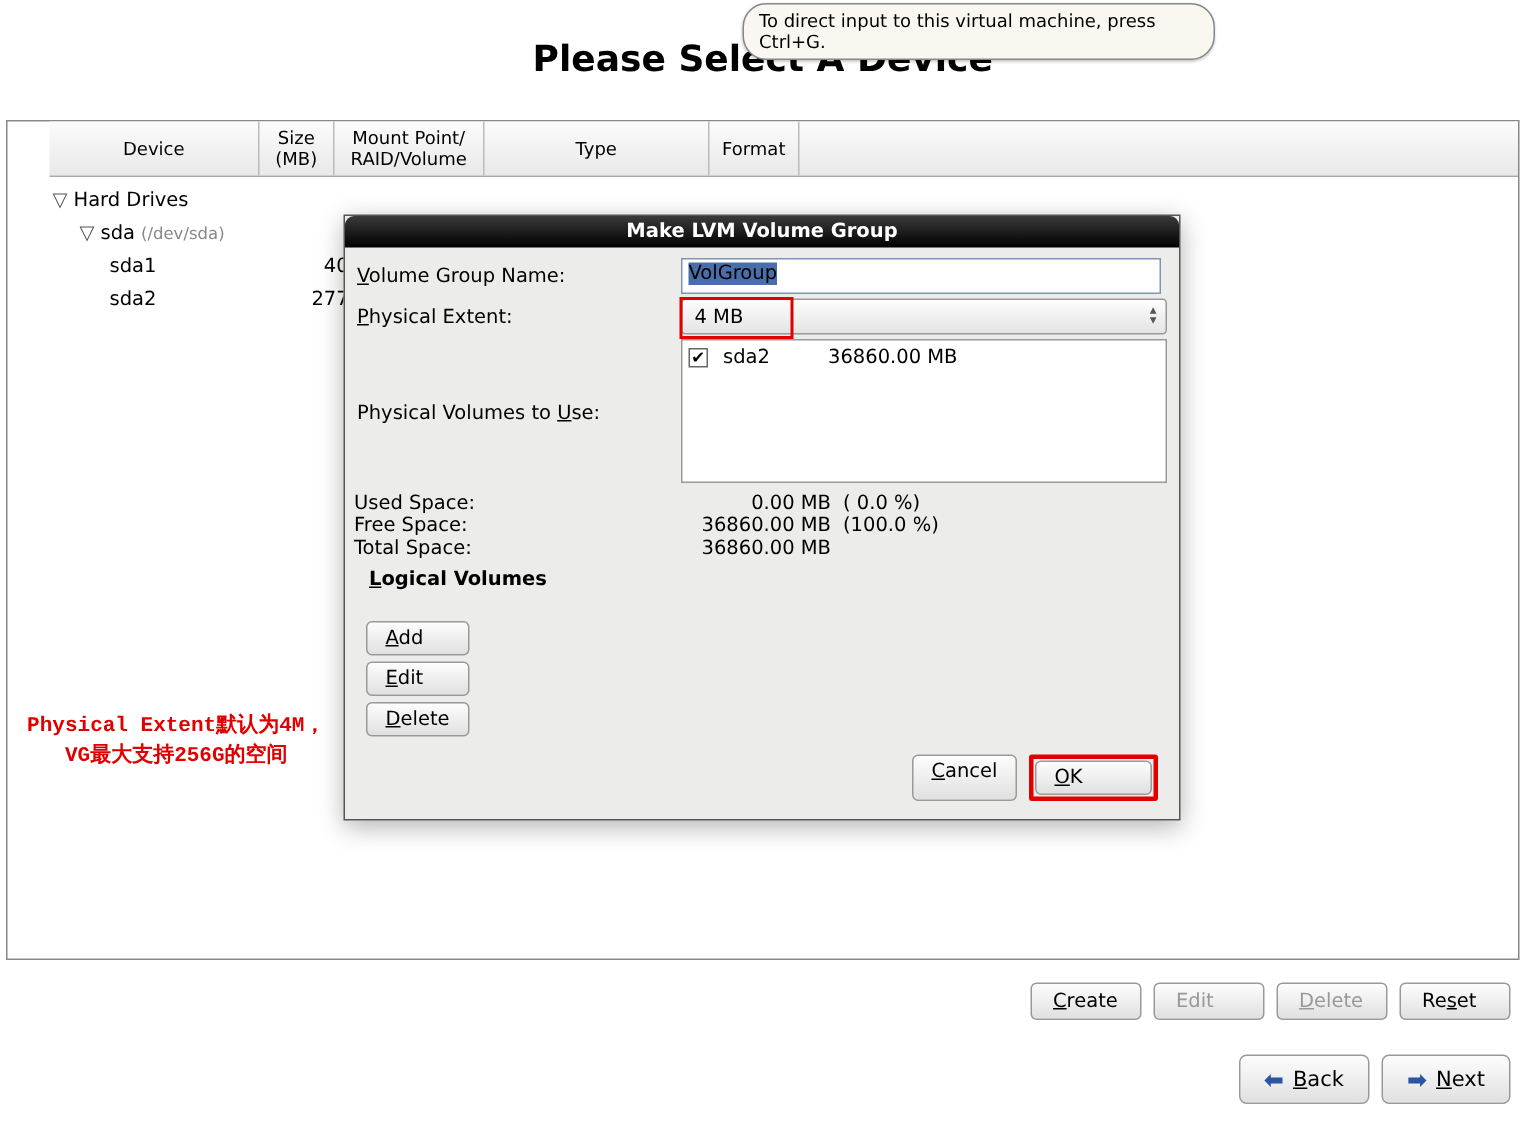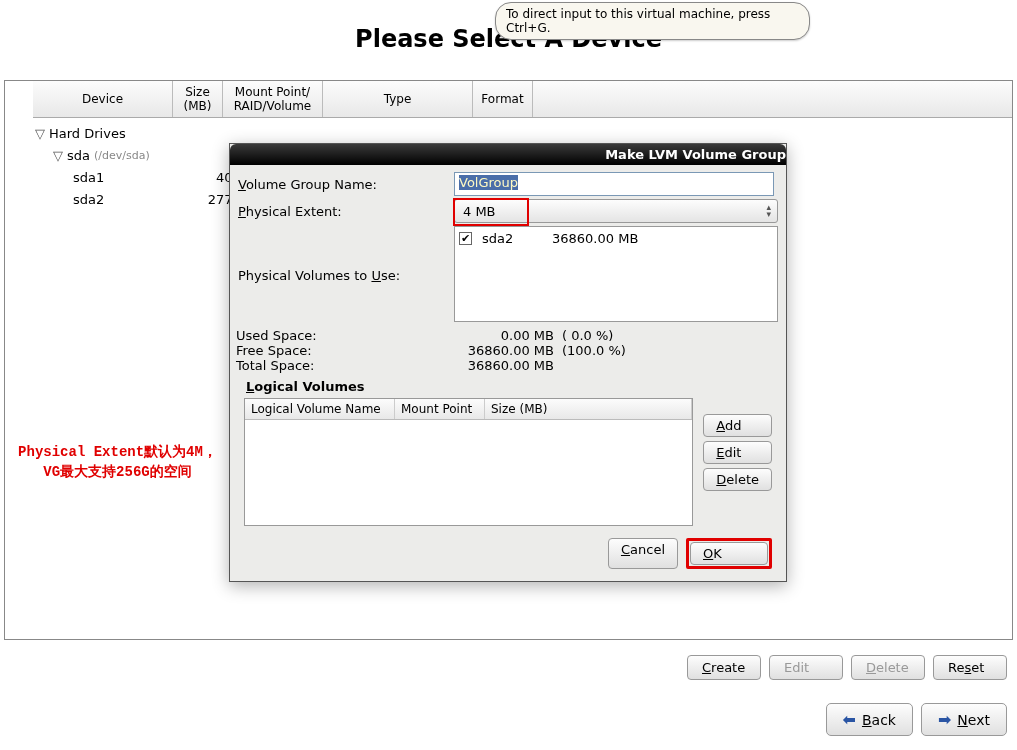--- a/index.html
+++ b/index.html
@@ -101,21 +101,21 @@
     top:62px; 
     left:224px;
     width:558px;
     background:#ececea;
     border:1px solid #555;
     box-shadow: 0 4px 16px rgba(0,0,0,0.3);
   }
   .titlebar {
     background: linear-gradient(#3a3a3a,#000);
     color:#fff;
-    text-align:right;
+    text-align:center;
     font-weight:bold;
     font-size:13px;
     padding:3px 0;
     border-top-left-radius:6px;
     border-top-right-radius:6px;
   }
   .dlg-body { padding: 4px 6px 6px 6px;}
   .form-row {
     display:flex;
     align-items:center;
@@ -126,21 +126,21 @@
   .txt-input {
     width: 320px;
     height:24px;
     border:1px solid #7a98b5;
     background:#fff;
     padding:2px 4px;
     font-size:13px;
   }
   .txt-input .sel {
     background:#4a6ea9;
-    color:#fef9c3;
+    color:#000000;
     padding:0 0;
   }
   .combo {
     width: 324px;
     height:24px;
     border:1px solid #999;
     border-radius:3px;
     background: linear-gradient(#fdfdfd,#e4e4e4);
     display:flex;
     align-items:center;
@@ -278,21 +278,21 @@
       <span class="cell size">4096</span>
       <span class="cell mp">/boo</span>
     </div>
     <div class="tree-row pad2">
       <span class="cell dev">sda2</span>
       <span class="cell size">27742</span>
       <span class="cell mp"></span>
     </div>
   </div>
 
-  <div class="annotation" style="white-space:pre-line;">Physical Extent默认为4M，
+  <div class="annotation" style="white-space:pre-line;margin-top:32px;">Physical Extent默认为4M，
 VG最大支持256G的空间</div>
 
   <div class="dialog">
     <div class="titlebar">Make LVM Volume Group</div>
     <div class="dlg-body">
       <div class="form-row">
         <div class="form-label"><span class="ul">V</span><span>olume Group Name:</span></div>
         <div class="form-ctrl">
           <div class="txt-input">
             <span class="sel">VolGroup</span>
@@ -336,27 +336,20 @@
           <div class="v2">(100.0 %)</div>
         </div>
         <div class="stats-row">
           <div class="k">Total Space:</div>
           <div class="v1">36860.00 MB</div>
           <div class="v2"></div>
         </div>
       </div>
       <div class="section-head"><span class="ul">L</span><span>ogical Volumes</span></div>
       <div class="lv-area">
-        <div class="lv-table">
-          <div class="lv-th">
-            <div style="width:150px;">Logical Volume Name</div>
-            <div style="width:90px;">Mount Point</div>
-            <div style="flex:1;">Size (MB)</div>
-          </div>
-        </div>
         <div class="lv-btns">
           <div class="btn"><span class="ul">A</span><span>dd</span></div>
           <div class="btn"><span class="ul">E</span><span>dit</span></div>
           <div class="btn"><span class="ul">D</span><span>elete</span></div>
         </div>
       </div>
       <div class="dlg-footer">
         <div class="btn"><span class="ul">C</span><span>ancel</span></div>
         <div class="ok-hl">
           <div class="btn" style="min-width:78px;"><span class="ul">O</span><span>K</span></div>

